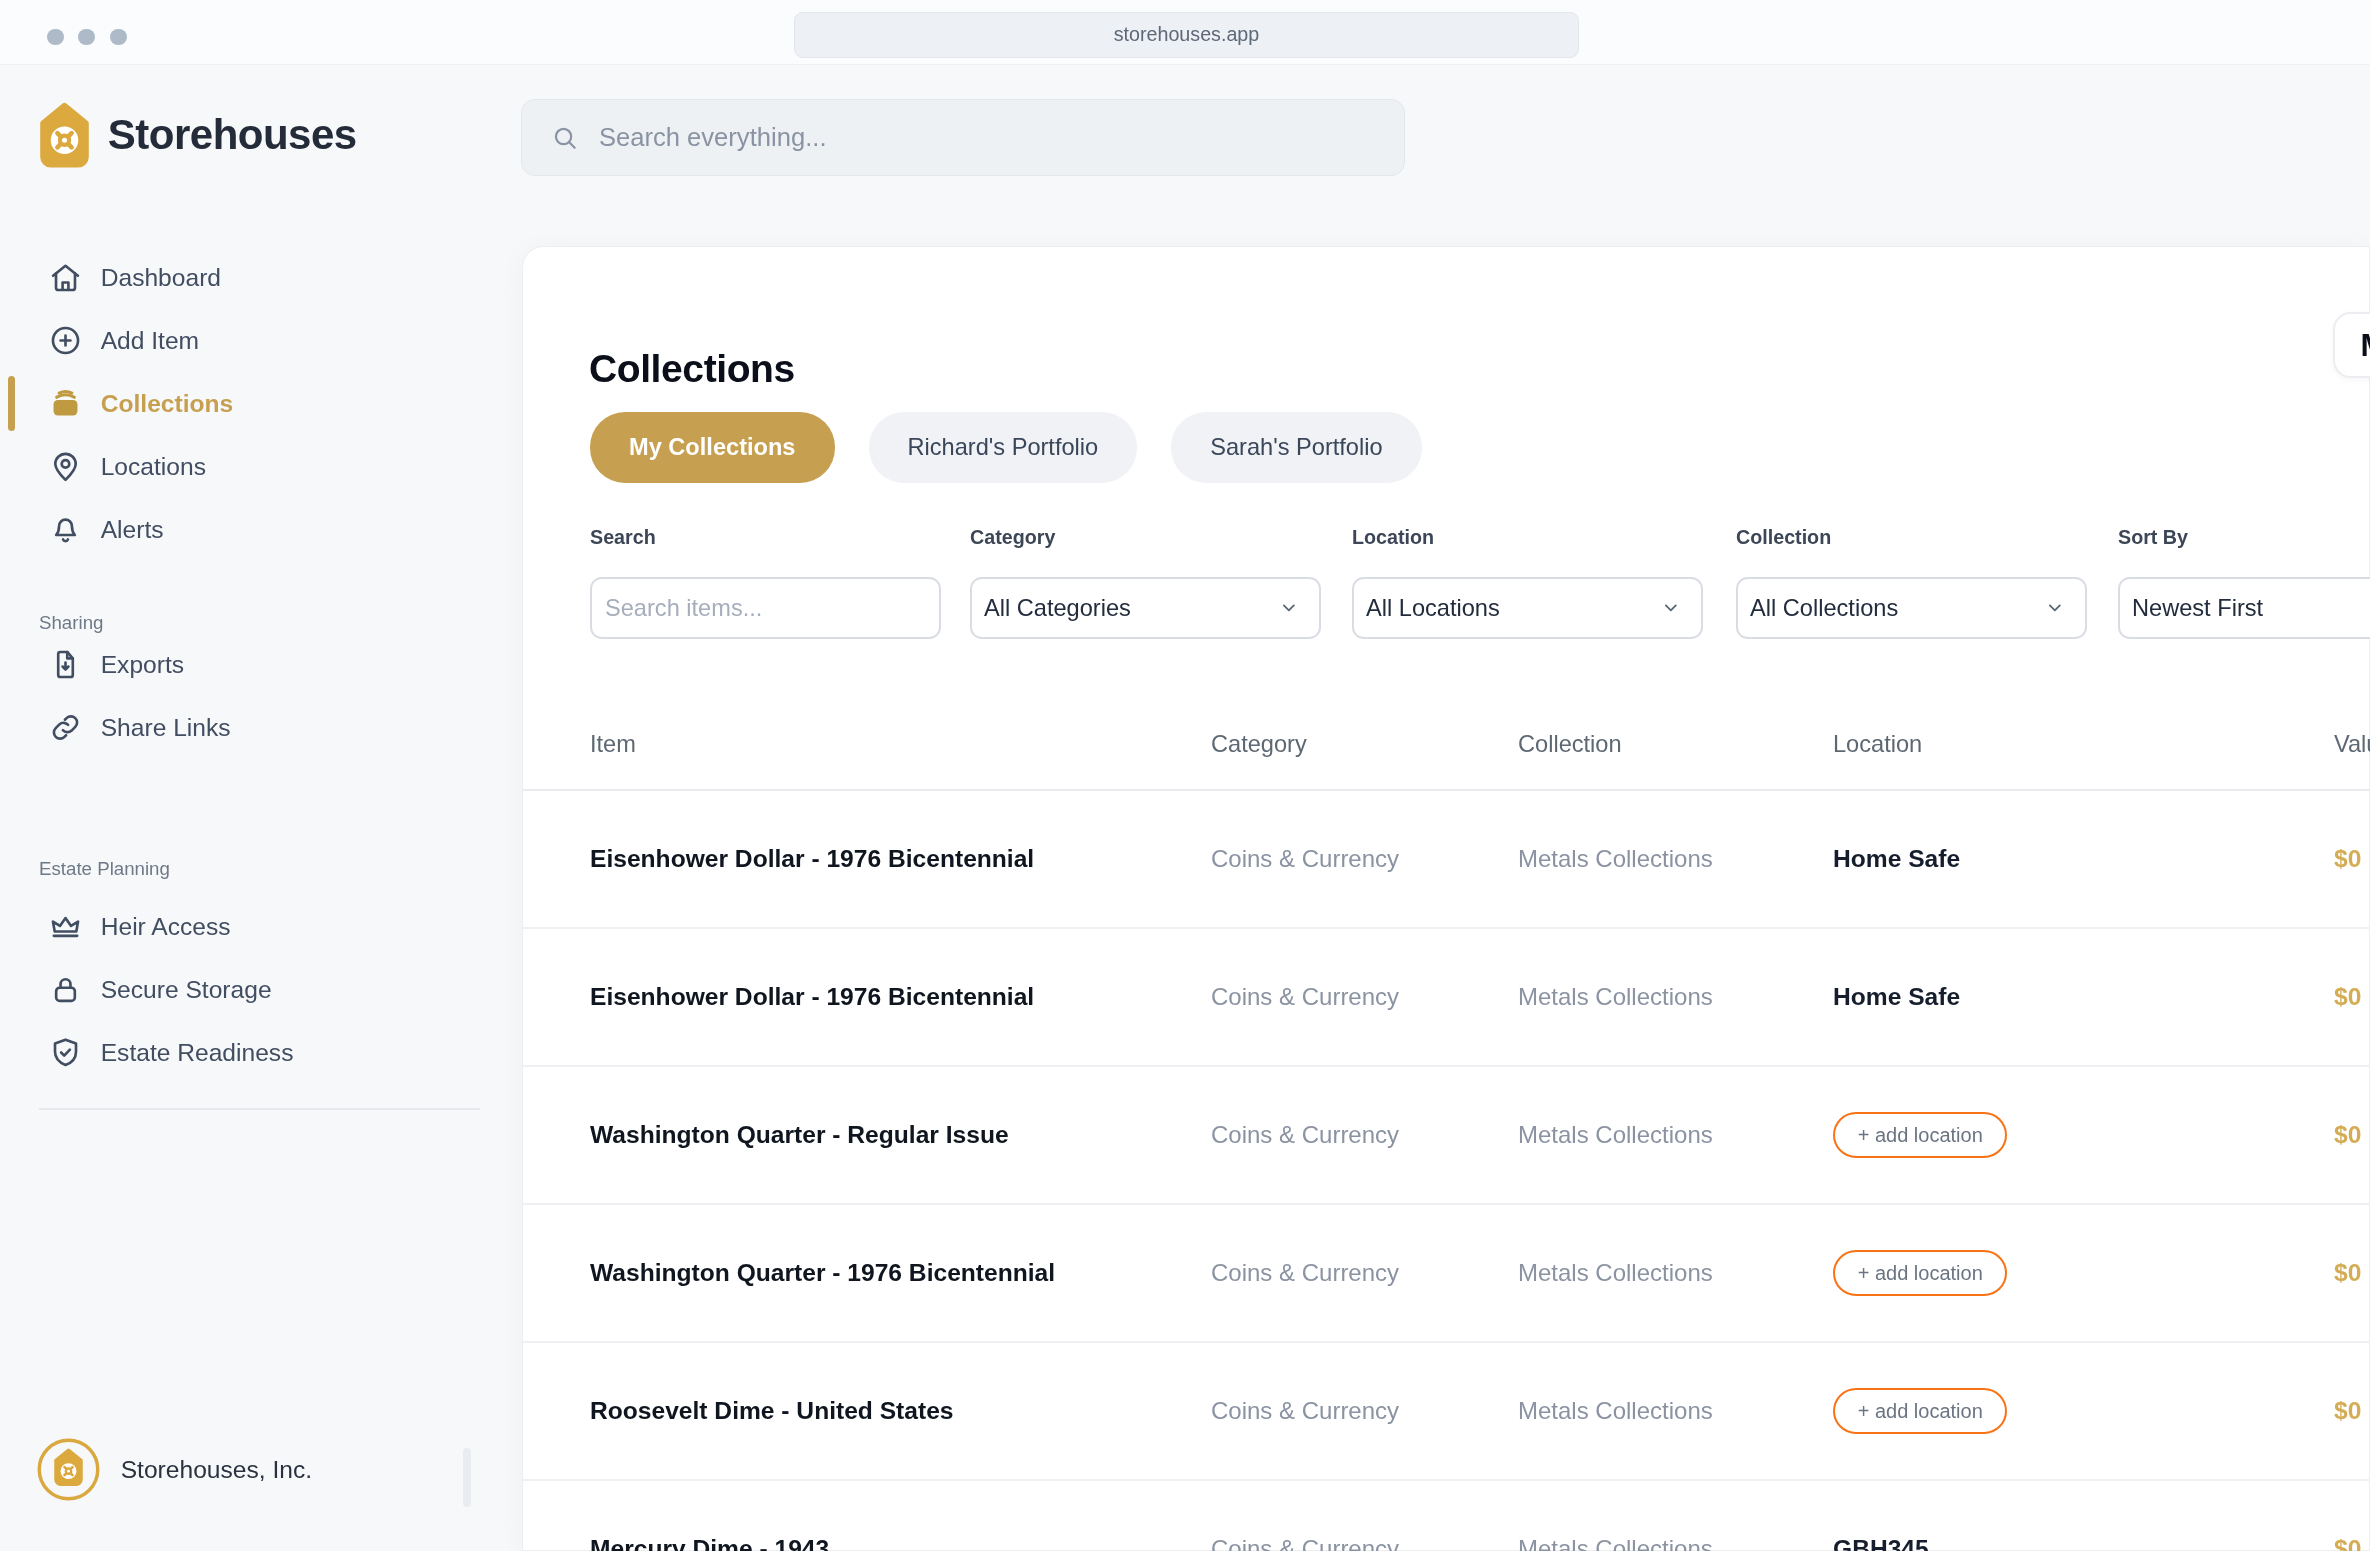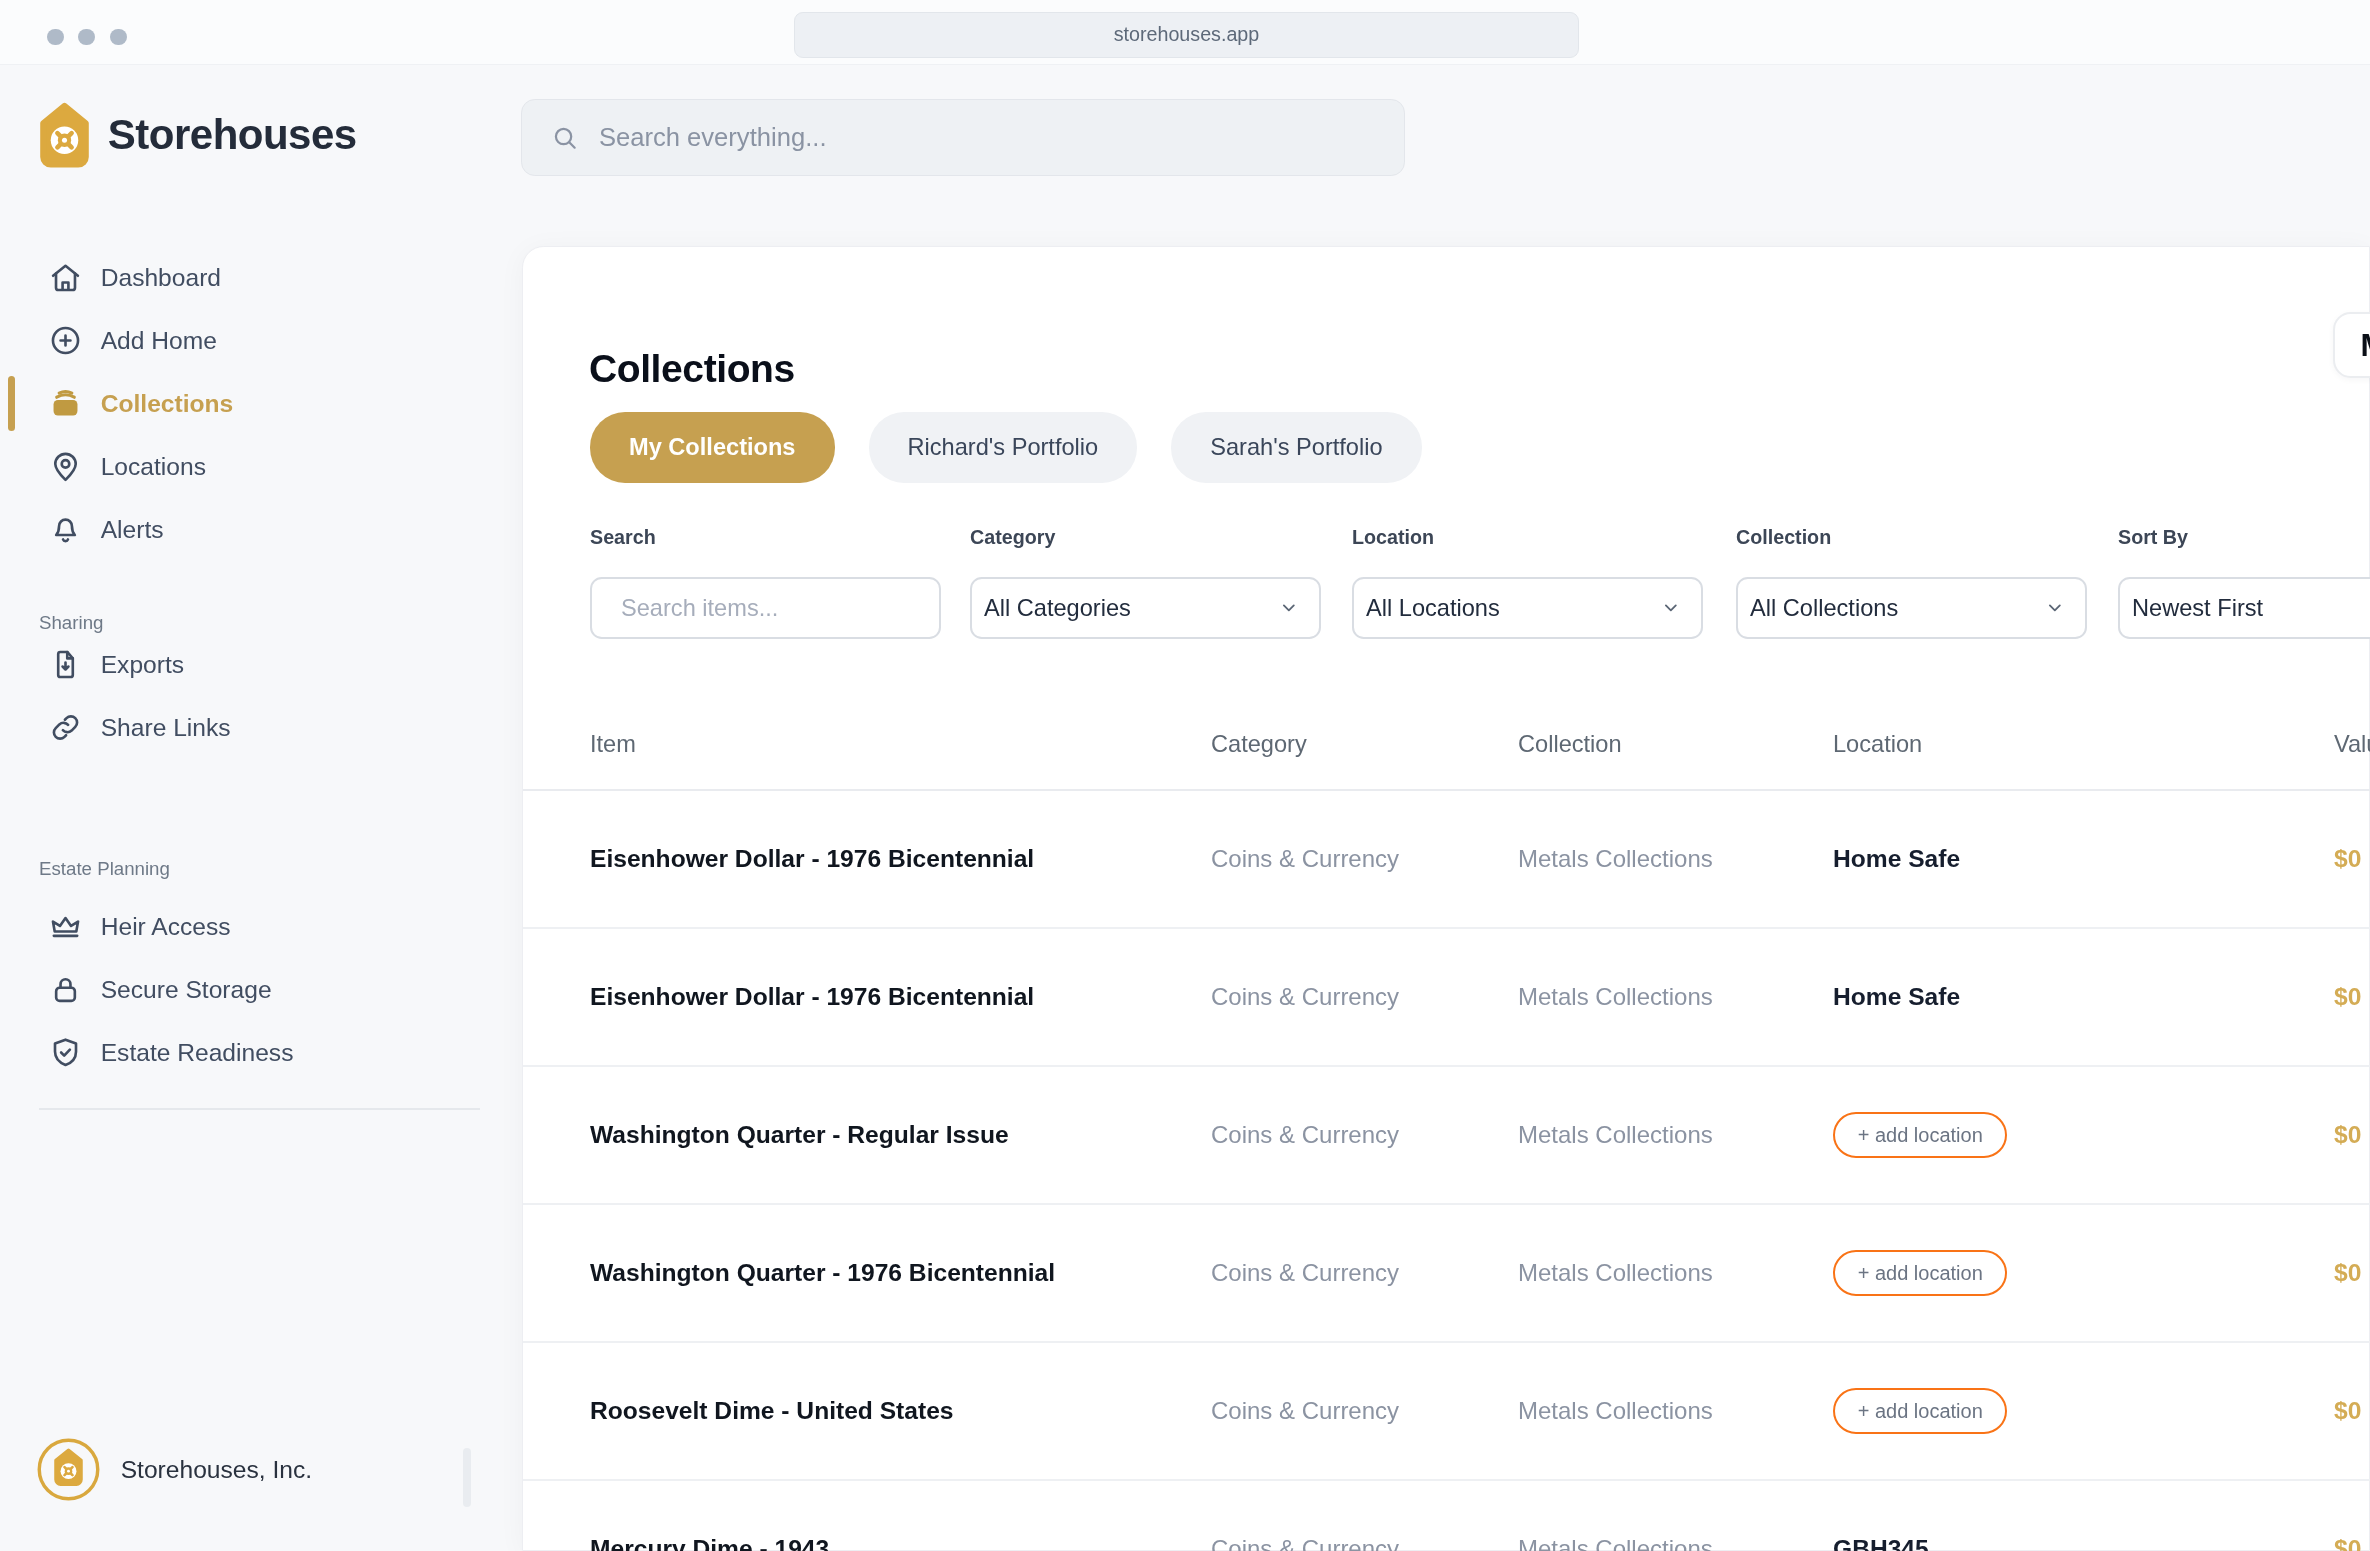--- a/index.html
+++ b/index.html
@@ -59,21 +59,21 @@
   
   .filters{position:absolute;left:0;top:279px;width:100%;height:128px;}
   .f-col{position:absolute;top:0;}
   .fc0{left:67px;width:351px;}
   .fc1{left:447px;width:351px;}
   .fc2{left:829px;width:351px;}
   .fc3{left:1213px;width:351px;}
   .fc4{left:1595px;width:351px;}
   .f-label{font-size:19.7px;font-weight:700;color:#3C4656;}
   .f-box{position:absolute;left:0;top:51px;width:100%;height:62px;border:2px solid #D9DDE3;border-radius:11.8px;background:#fff;box-sizing:border-box;}
-  .f-input{font-family:inherit;font-size:23.6px;color:#2A3344;padding:0 29px;outline:none;}
+  .f-input{font-family:inherit;font-size:23.6px;color:#2A3344;padding:0 13px;outline:none;}
   .f-input::placeholder{color:#A6ADBB;}
   .f-select{display:flex;align-items:center;padding:0 12px;}
   .f-value{font-size:23.6px;color:#222C3D;font-weight:500;}
   .f-select .chev{position:absolute;right:19.7px;top:50%;margin-top:-10.8px;width:21.7px;height:21.7px;color:#5B6675;}
   .f-select .chev svg{width:21.7px;height:21.7px;display:block;}
   
   .table{position:absolute;left:0;top:453px;width:1848px;}
   .thead,.trow{display:grid;grid-template-columns:621px 307px 315px 501px 286px;align-items:center;padding-left:67px;}
   .thead{height:89px;border-bottom:2px solid #E9EBEF;}
   .th{font-size:23.6px;color:#5E6873;font-weight:400;}
@@ -134,21 +134,21 @@
         </span>
         <span class="lbl">Dashboard</span>
       </div>
       <div class="nav-item">
         <span class="icon">
           <svg viewBox="0 0 24 24" fill="none" stroke="currentColor" stroke-width="1.8" stroke-linecap="round">
             <circle cx="12" cy="12" r="8.6"></circle>
             <path d="M12 8.6v6.8M8.6 12h6.8"></path>
           </svg>
         </span>
-        <span class="lbl">Add Home</span>
+        <span class="lbl">Add Item</span>
       </div>
       <div class="nav-item active">
         <span class="icon">
           <svg viewBox="0 0 24 24" fill="none" stroke="currentColor" stroke-width="2.2" stroke-linecap="round">
             <rect x="3.8" y="9.6" width="16.4" height="10.6" rx="3" fill="currentColor" stroke="none"></rect>
             <path d="M6 7.7q6-3.4 12 0"></path>
             <path d="M7.6 4.9q4.4-2.3 8.8 0" stroke-width="2"></path>
           </svg>
         </span>
         <span class="lbl">Collections</span>

